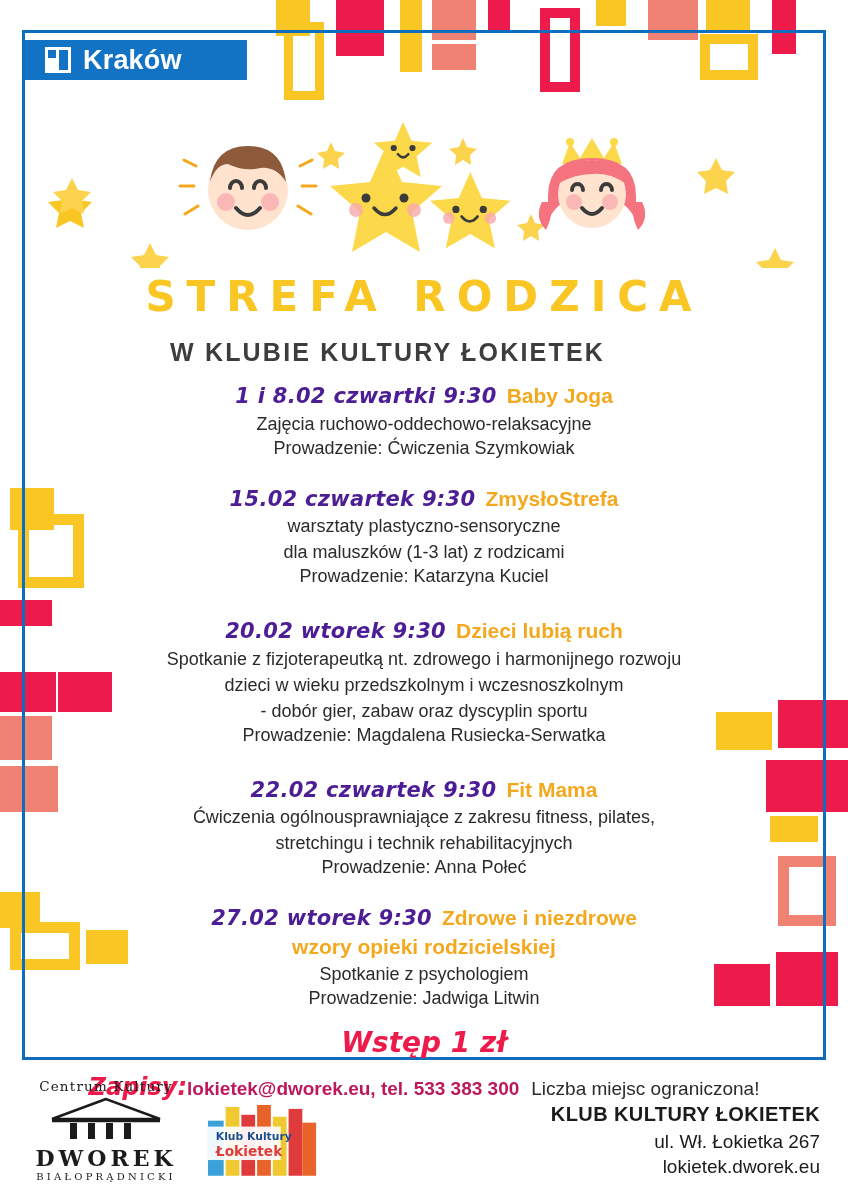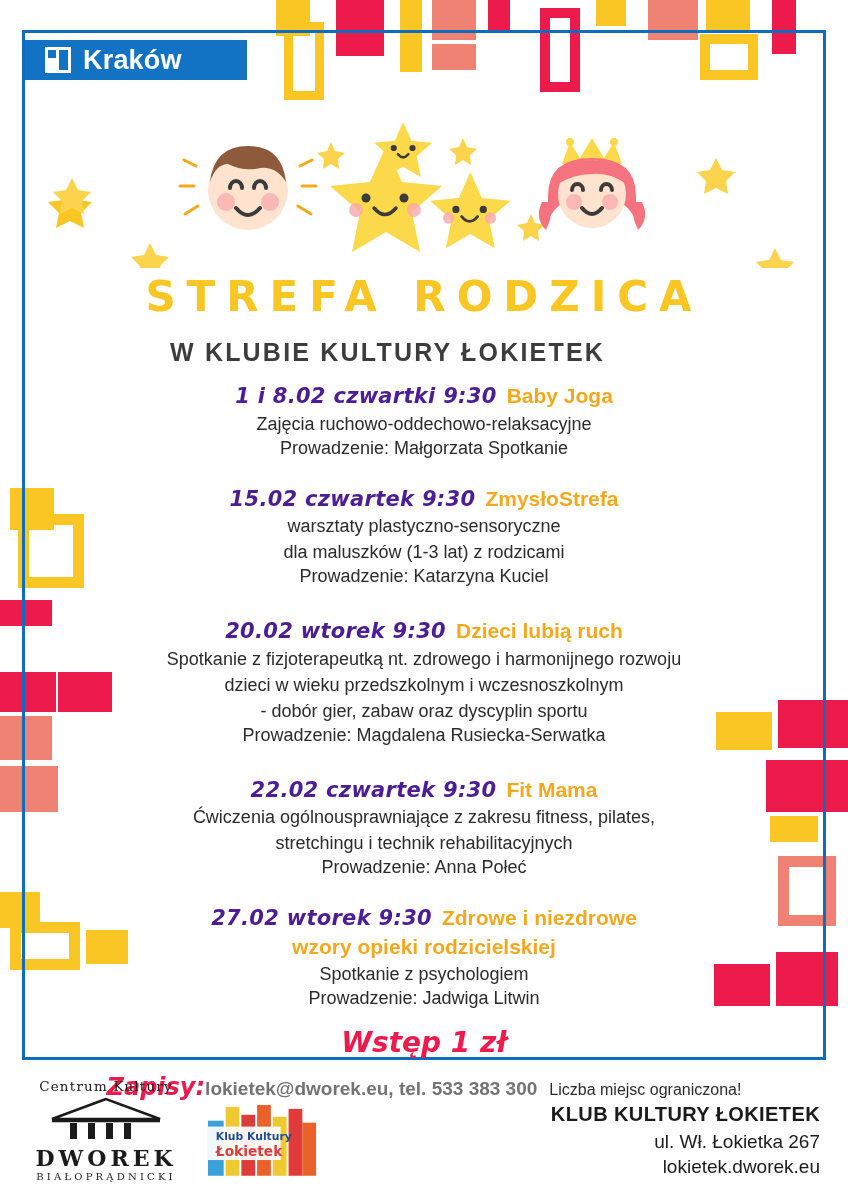--- a/index.html
+++ b/index.html
@@ -145,25 +145,25 @@
   }
   .signup .lbl {
     color: #ec1b4b;
     font-size: 24px;
     font-weight: bold;
     font-style: italic;
     font-family: "DejaVu Sans", sans-serif;
   }
   .signup .contact {
     font-size: 19px;
-    color: #737373;
+    color: #be185d;
     font-weight: bold;
   }
   .signup .limit {
-    font-size: 16px;
+    font-size: 19px;
     color: #2b2b2b;
     margin-left: 12px;
   }
 
   
   .footer-left {
     position: absolute;
     left: 26px; bottom: 18px;
     width: 330px;
     display: flex;
@@ -313,21 +313,21 @@
   <div class="title-main">STREFA RODZICA</div>
   <div class="title-sub">W KLUBIE KULTURY ŁOKIETEK</div>
 
   <div class="program">
 
     <div class="event">
       <div class="event-head">
         <span class="ev-date">1 i 8.02 czwartki 9:30</span><span class="ev-name">Baby Joga</span>
       </div>
       <div class="event-body">Zajęcia ruchowo-oddechowo-relaksacyjne</div>
-      <div class="event-lead">Prowadzenie: Małgorzata Spotkanie</div>
+      <div class="event-lead">Prowadzenie: Ćwiczenia Szymkowiak</div>
     </div>
 
     <div class="sp1"></div>
 
     <div class="event">
       <div class="event-head">
         <span class="ev-date">15.02 czwartek 9:30</span><span class="ev-name">ZmysłoStrefa</span>
       </div>
       <div class="event-body">warsztaty plastyczno-sensoryczne</div>
       <div class="event-body">dla maluszków (1-3 lat) z rodzicami</div>

